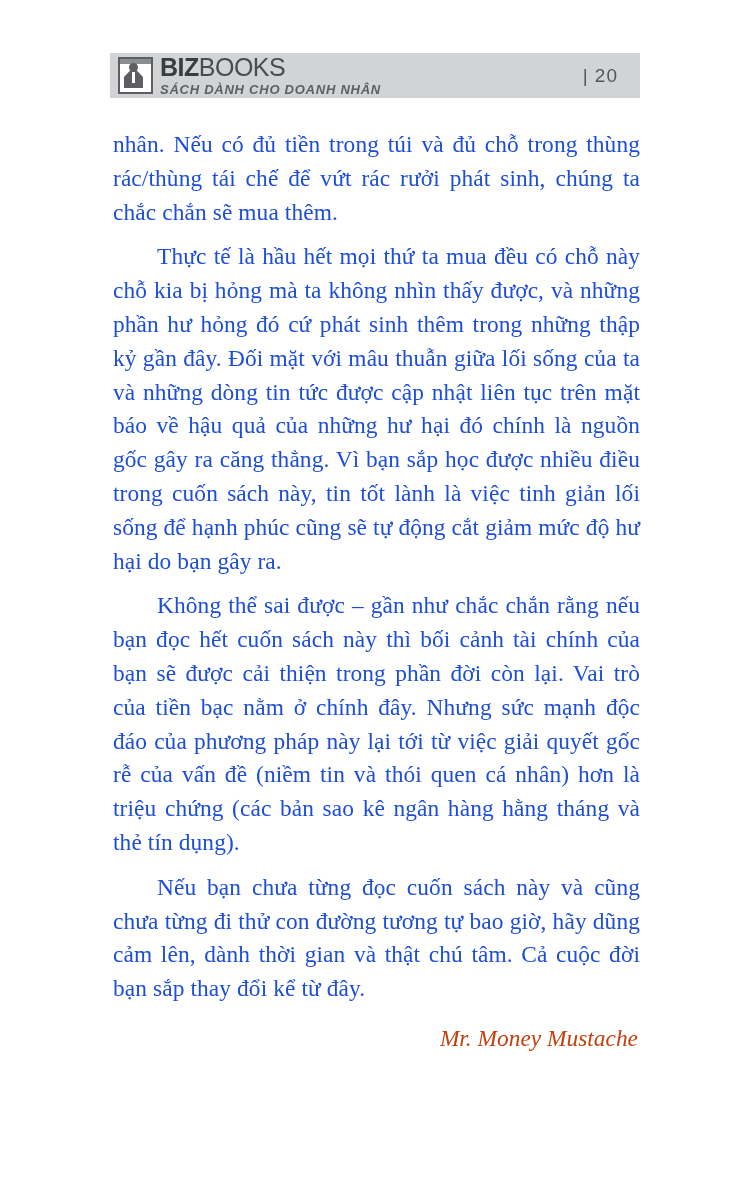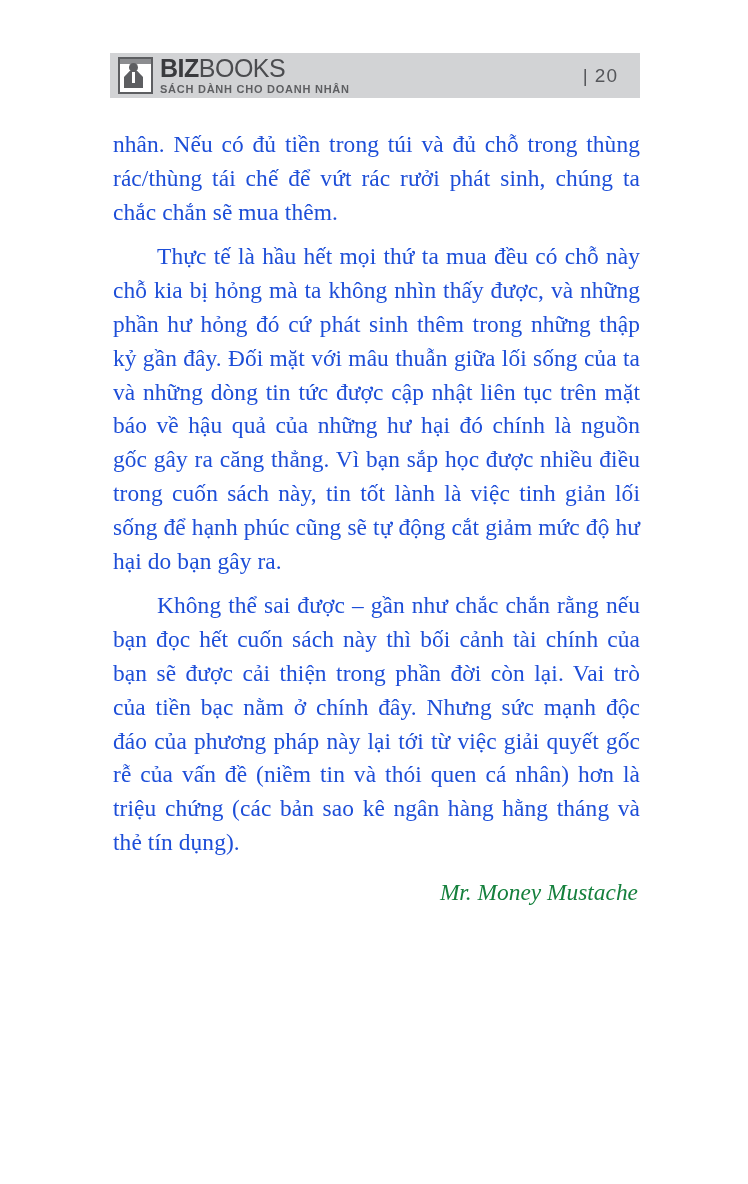--- a/index.html
+++ b/index.html
@@ -86,25 +86,26 @@
     letter-spacing: -0.5px;
     color: #4b4c4f;
     font-weight: 400;
   }
   .brand-word .biz {
     font-weight: bold;
     color: #3a3b3e;
   }
   .brand-tagline {
     font-family: "Liberation Sans", sans-serif;
-    font-size: 11px;
+    font-size: 13px;
     letter-spacing: 0.75px;
     color: #5d5e61;
     margin-top: 3px;
     font-weight: bold;
+    font-style: italic;
   }
   .page-num {
     font-family: "Liberation Sans", sans-serif;
     font-size: 19px;
     color: #55565a;
     padding-right: 22px;
     letter-spacing: 1px;
   }
 
   
@@ -124,21 +125,21 @@
     letter-spacing: 0.1px;
   }
   .content p.indent {
     text-indent: 44px;
     margin-top: 11px;
   }
   .signature {
     margin-top: 16px;
     font-size: 23.4px;
     line-height: 33.8px;
-    color: #15803d;
+    color: #c2410c;
     text-align: right;
     font-style: italic;
     padding-right: 2px;
   }
 </style>
 </head>
 <body>
 
 <div class="page">
 
@@ -157,16 +158,17 @@
       </div>
     </div>
 
     <div class="page-num">| 20</div>
   </div>
 
   <div class="content">
     <p>nhân. Nếu có đủ tiền trong túi và đủ chỗ trong thùng rác/thùng tái chế để vứt rác rưởi phát sinh, chúng ta chắc chắn sẽ mua thêm.</p>
     <p class="indent">Thực tế là hầu hết mọi thứ ta mua đều có chỗ này chỗ kia bị hỏng mà ta không nhìn thấy được, và những phần hư hỏng đó cứ phát sinh thêm trong những thập kỷ gần đây. Đối mặt với mâu thuẫn giữa lối sống của ta và những dòng tin tức được cập nhật liên tục trên mặt báo về hậu quả của những hư hại đó chính là nguồn gốc gây ra căng thẳng. Vì bạn sắp học được nhiều điều trong cuốn sách này, tin tốt lành là việc tinh giản lối sống để hạnh phúc cũng sẽ tự động cắt giảm mức độ hư hại do bạn gây ra.</p>
     <p class="indent">Không thể sai được – gần như chắc chắn rằng nếu bạn đọc hết cuốn sách này thì bối cảnh tài chính của bạn sẽ được cải thiện trong phần đời còn lại. Vai trò của tiền bạc nằm ở chính đây. Nhưng sức mạnh độc đáo của phương pháp này lại tới từ việc giải quyết gốc rễ của vấn đề (niềm tin và thói quen cá nhân) hơn là triệu chứng (các bản sao kê ngân hàng hằng tháng và thẻ tín dụng).</p>
+    <p class="indent">Nếu bạn chưa từng đọc cuốn sách này và cũng chưa từng đi thử con đường tương tự bao giờ, hãy dũng cảm lên, dành thời gian và thật chú tâm. Cả cuộc đời bạn sắp thay đổi kể từ đây.</p>
     <div class="signature">Mr. Money Mustache</div>
   </div>
 
 </div>
 
 </body></html>

